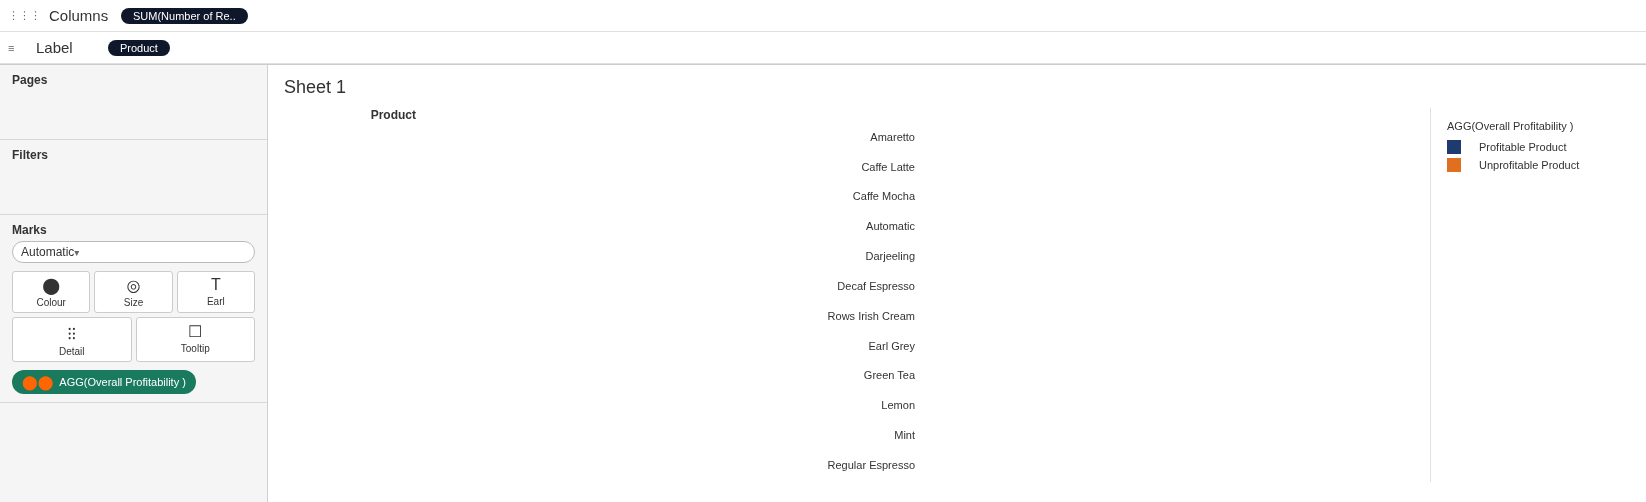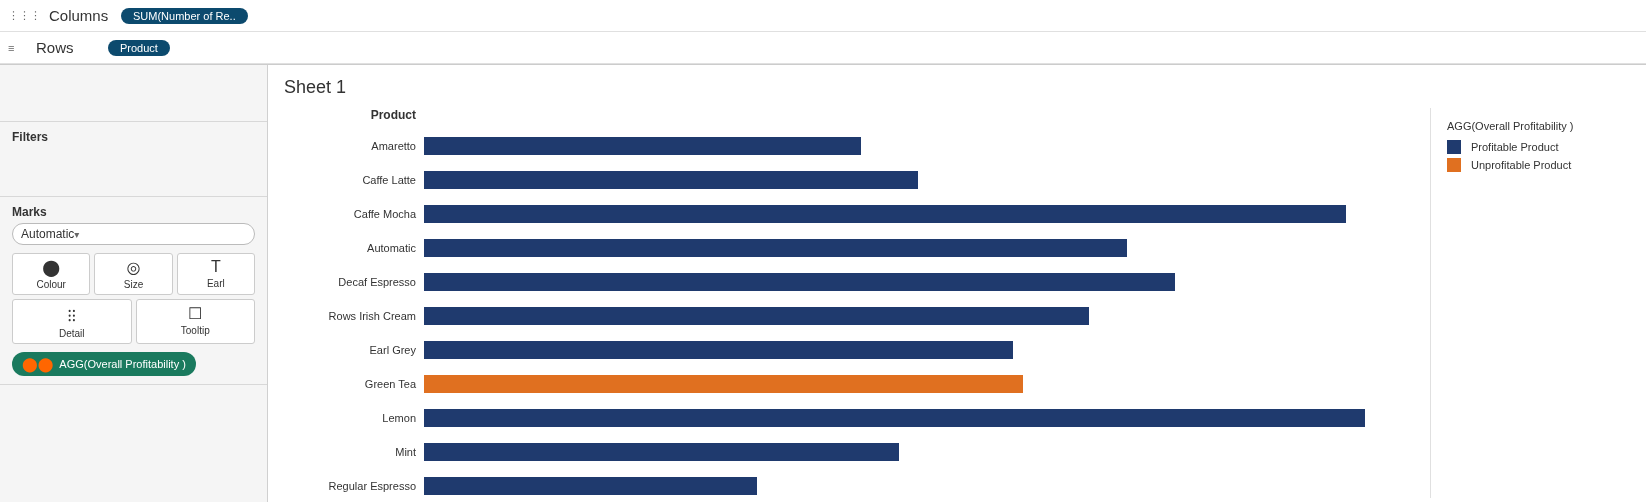--- a/index.html
+++ b/index.html
@@ -35,21 +35,21 @@
       margin-right: 8px;
       min-width: 20px;
     }
     .shelf-label {
       font-size: 15px;
       color: #333;
       margin-right: 12px;
       min-width: 60px;
     }
     .shelf-pill {
-      background: #0c4a6e;
+      background: #0f172a;
       color: #fff;
       border-radius: 12px;
       padding: 2px 12px;
       font-size: 11px;
       cursor: pointer;
     }
 
     
     .main-layout {
       display: flex;
@@ -137,21 +137,21 @@
       color: #ff6600;
     }
 
     
     .chart-area {
       flex: 1;
       background: #fff;
       overflow: hidden;
       display: flex;
       flex-direction: column;
-      padding: 12px 16px 4px 16px;
+      padding: 12px 16px 20px 16px;
     }
     .chart-title {
       font-size: 18px;
       font-weight: 400;
       color: #333;
       margin-bottom: 10px;
     }
     .chart-content {
       display: flex;
       flex: 1;
@@ -162,20 +162,21 @@
       display: flex;
       flex-direction: column;
       justify-content: space-between;
       padding-right: 8px;
     }
     .bar-row {
       display: flex;
       align-items: center;
       height: 22px;
       margin-bottom: 1px;
+      flex-direction: column;
     }
     .bar-product-label {
       text-align: right;
       min-width: 140px;
       max-width: 140px;
       padding-right: 8px;
       font-size: 11px;
       color: #333;
       flex-shrink: 0;
     }
@@ -202,21 +203,21 @@
     }
     .legend-title {
       font-size: 11px;
       color: #333;
       margin-bottom: 8px;
       font-weight: 400;
     }
     .legend-item {
       display: flex;
       align-items: center;
-      gap: 10px;
+      gap: 18px;
       margin-bottom: 4px;
       font-size: 11px;
       color: #333;
     }
     .legend-swatch {
       width: 14px;
       height: 14px;
       flex-shrink: 0;
     }
 
@@ -226,29 +227,30 @@
 <body>
 
 <div class="shelf-area">
   <div class="shelf-row">
     <span class="shelf-icon">⋮⋮⋮</span>
     <span class="shelf-label">Columns</span>
     <span class="shelf-pill">SUM(Number of Re..</span>
   </div>
   <div class="shelf-row">
     <span class="shelf-icon">≡</span>
-    <span class="shelf-label">Rows</span>
+    <span class="shelf-label">Label</span>
     <span class="shelf-pill">Product</span>
   </div>
 </div>
 
 <div class="main-layout">
 
   <div class="sidebar">
     <div class="sidebar-section">
+      <div class="sidebar-section-title">Pages</div>
       <div class="sidebar-empty"></div>
     </div>
     <div class="sidebar-section">
       <div class="sidebar-section-title">Filters</div>
       <div class="sidebar-empty"></div>
     </div>
     <div class="sidebar-section">
       <div class="sidebar-section-title">Marks</div>
       <div class="marks-dropdown">
         <span>Automatic</span>
@@ -313,20 +315,26 @@
               <div class="bar bar-blue" style="width: 92.381%;"></div>
             </div>
           </div>
           <div class="bar-row">
             <div class="bar-product-label">Automatic</div>
             <div class="bar-container">
               <div class="bar bar-blue" style="width: 70.4762%;"></div>
             </div>
           </div>
           <div class="bar-row">
+            <div class="bar-product-label">Darjeeling</div>
+            <div class="bar-container">
+              <div class="bar bar-blue" style="width: 69.5238%;"></div>
+            </div>
+          </div>
+          <div class="bar-row">
             <div class="bar-product-label">Decaf Espresso</div>
             <div class="bar-container">
               <div class="bar bar-blue" style="width: 75.2381%;"></div>
             </div>
           </div>
           <div class="bar-row">
             <div class="bar-product-label">Rows Irish Cream</div>
             <div class="bar-container">
               <div class="bar bar-blue" style="width: 66.6667%;"></div>
             </div>

